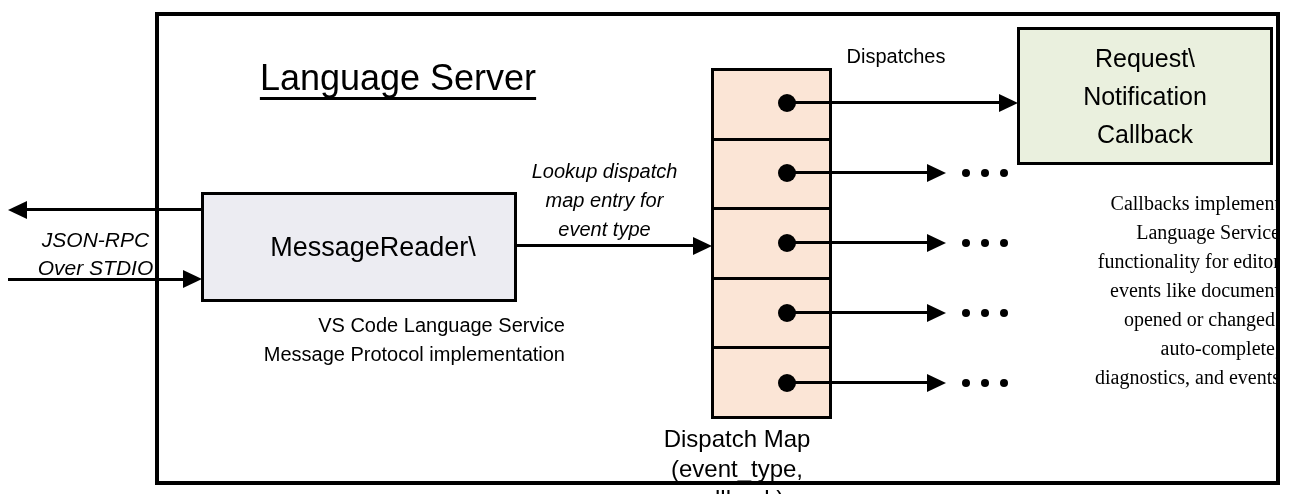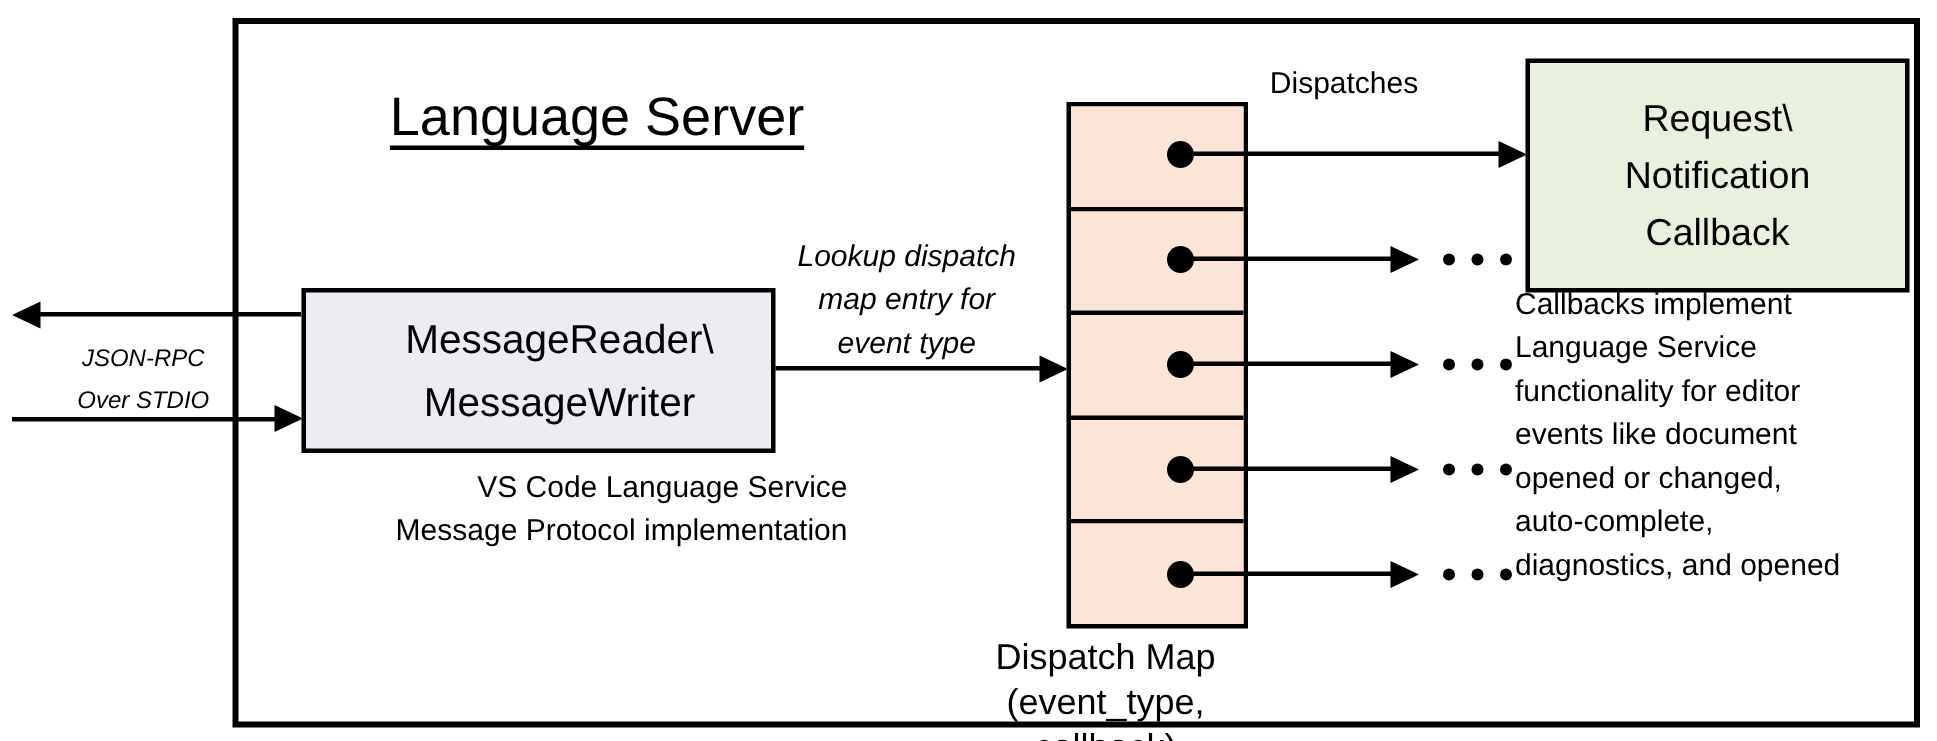--- a/index.html
+++ b/index.html
@@ -17,35 +17,35 @@
   .outer-box{position:absolute;left:155px;top:12px;width:1125px;height:473px;border:4px solid var(--border);background:transparent;}
 
   .title{position:absolute;left:233px;top:57px;width:330px;text-align:center;font-size:36px;
          text-decoration:underline;text-decoration-thickness:3px;text-underline-offset:7px;white-space:nowrap;}
 
   .msg-box{position:absolute;left:201px;top:192px;width:316px;height:110px;background:var(--message-box-fill);
            border:3px solid var(--border);display:flex;flex-direction:column;justify-content:center;align-items:center;
            font-size:27px;line-height:42px;text-align:center;padding-left:28px;}
   .msg-caption{position:absolute;left:175px;top:311px;width:390px;text-align:right;font-size:20px;line-height:29px;}
 
-  .io-label{position:absolute;left:18px;top:226px;width:155px;text-align:center;font-style:italic;font-size:16px;line-height:28px;}
+  .io-label{position:absolute;left:18px;top:226px;width:155px;text-align:center;font-style:italic;font-size:21px;line-height:28px;}
 
   .lookup-label{position:absolute;left:512px;top:157px;width:185px;text-align:center;font-style:italic;font-size:20px;line-height:29px;}
   .dispatch-label{position:absolute;left:826px;top:42px;width:140px;text-align:center;font-size:20px;line-height:29px;}
 
   .dmap{position:absolute;left:711px;top:68px;width:121px;height:351px;border:3px solid var(--border);
         display:flex;flex-direction:column;background:var(--dispatch-cell-fill);}
   .dmap .cell{flex:1;border-bottom:3px solid var(--border);background:var(--dispatch-cell-fill);}
   .dmap .cell:last-child{border-bottom:none;}
   .dmap-caption{position:absolute;left:623px;top:424px;width:228px;text-align:center;font-size:24px;line-height:30px;}
 
-  .cb-box{position:absolute;left:1017px;top:27px;width:256px;height:156px;background:var(--callback-box-fill);
+  .cb-box{position:absolute;left:1017px;top:27px;width:256px;height:138px;background:var(--callback-box-fill);
           border:3px solid var(--border);display:flex;flex-direction:column;justify-content:center;align-items:center;
-          font-size:25px;line-height:38px;text-align:center;margin-top:12px;}
-  .cb-caption{position:absolute;left:1010px;top:189px;width:270px;text-align:left;font-size:20px;line-height:29px;}
+          font-size:25px;line-height:38px;text-align:center;}
+  .cb-caption{position:absolute;left:1010px;top:189px;width:270px;text-align:right;font-size:20px;line-height:29px;font-family:Liberation Serif, serif;}
 
   .hline{position:absolute;height:3px;background:var(--border);}
   .dot{position:absolute;width:18px;height:18px;border-radius:50%;background:var(--border);}
   .ah-r{position:absolute;width:0;height:0;border-top:9px solid transparent;border-bottom:9px solid transparent;border-left:19px solid var(--border);}
   .ah-l{position:absolute;width:0;height:0;border-top:9px solid transparent;border-bottom:9px solid transparent;border-right:19px solid var(--border);}
   .ellipsis{position:absolute;display:flex;gap:11px;}
   .ellipsis i{display:block;width:8px;height:8px;border-radius:50%;background:var(--border);}
 </style>
 </head>
 <body>
@@ -59,21 +59,20 @@
   <div class="hline" style="left:24px;top:208px;width:177px;"></div>
   <div class="hline" style="left:8px;top:278px;width:176px;"></div>
   <div class="ah-r" style="left:183px;top:270px;"></div>
   <div class="io-label">
     <div>JSON-RPC</div>
     <div>Over STDIO</div>
   </div>
 
   <div class="msg-box">
     <div>MessageReader\</div>
-    <div>MessageWriter</div>
   </div>
   <div class="msg-caption">
     <div>VS Code Language Service</div>
     <div>Message Protocol implementation</div>
   </div>
 
   <div class="lookup-label">
     <div>Lookup dispatch</div>
     <div>map entry for</div>
     <div>event type</div>
@@ -142,16 +141,16 @@
     <div>Notification</div>
     <div>Callback</div>
   </div>
   <div class="cb-caption">
     <div>Callbacks implement</div>
     <div>Language Service</div>
     <div>functionality for editor</div>
     <div>events like document</div>
     <div>opened or changed,</div>
     <div>auto-complete,</div>
-    <div>diagnostics, and opened</div>
+    <div>diagnostics, and events</div>
   </div>
 
 </div>
 
 </body></html>

